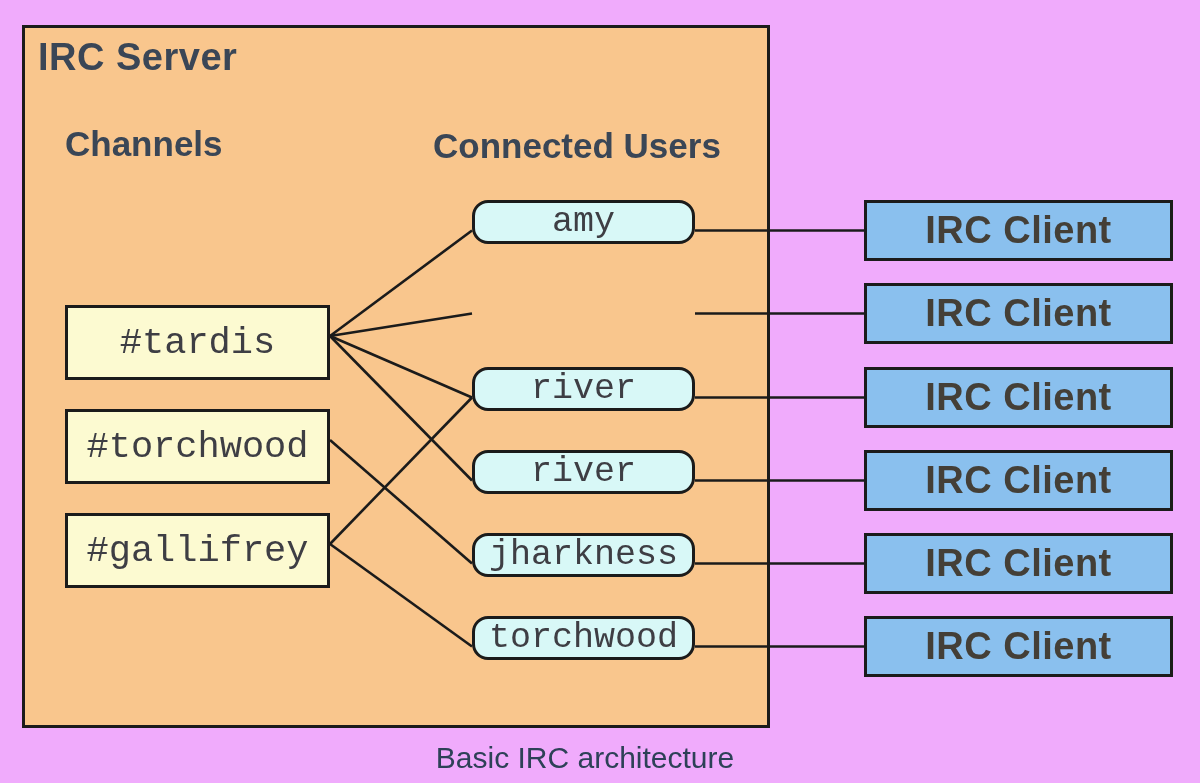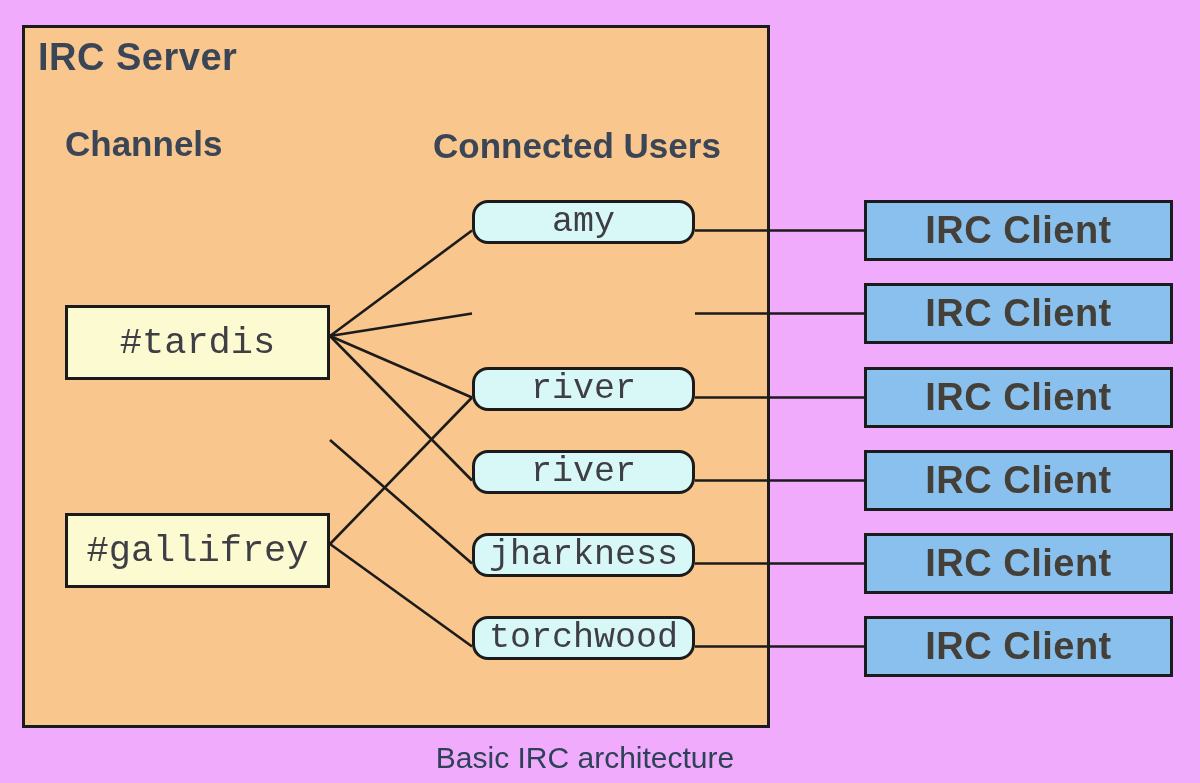--- a/index.html
+++ b/index.html
@@ -132,20 +132,21 @@
       <line x1="330" y1="544" x2="472" y2="646.5" stroke="#1B1B1B" stroke-width="2.6"></line>
       <line x1="695" y1="230.5" x2="864" y2="230.5" stroke="#1B1B1B" stroke-width="2.6"></line>
       <line x1="695" y1="313.5" x2="864" y2="313.5" stroke="#1B1B1B" stroke-width="2.6"></line>
       <line x1="695" y1="397.5" x2="864" y2="397.5" stroke="#1B1B1B" stroke-width="2.6"></line>
       <line x1="695" y1="480.5" x2="864" y2="480.5" stroke="#1B1B1B" stroke-width="2.6"></line>
       <line x1="695" y1="563.5" x2="864" y2="563.5" stroke="#1B1B1B" stroke-width="2.6"></line>
       <line x1="695" y1="646.5" x2="864" y2="646.5" stroke="#1B1B1B" stroke-width="2.6"></line>
     </svg>
 
   <div class="node channel-box" id="ch-tardis">#tardis</div>
+  <div class="node channel-box" id="ch-torchwood">#torchwood</div>
   <div class="node channel-box" id="ch-gallifrey">#gallifrey</div>
 
   <div class="node user-box" id="u-amy">amy</div>
   <div class="node user-box" id="u-doctor">river</div>
   <div class="node user-box" id="u-river">river</div>
   <div class="node user-box" id="u-jharkness">jharkness</div>
   <div class="node user-box" id="u-rassilon">torchwood</div>
 
   <div class="node client-box" id="cl-0">IRC Client</div>
   <div class="node client-box" id="cl-1">IRC Client</div>

